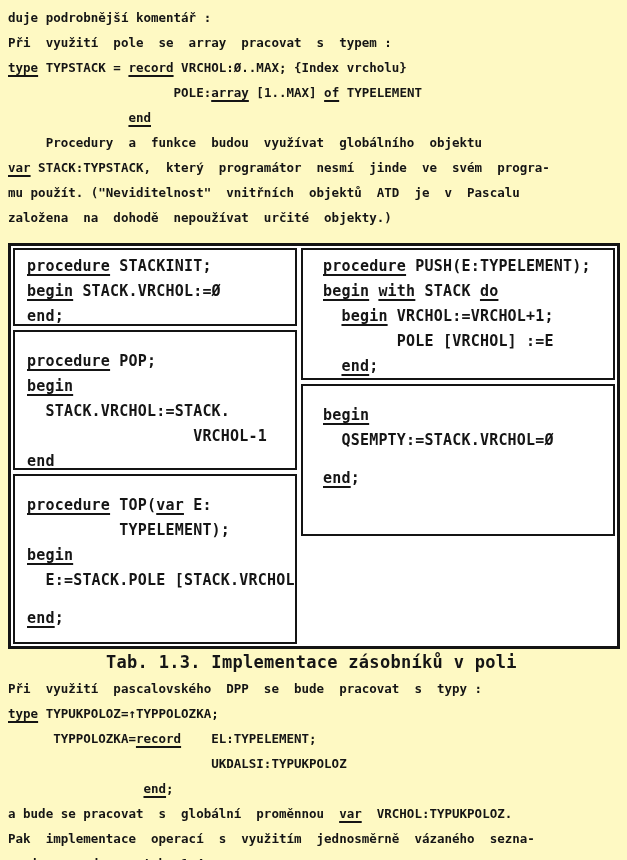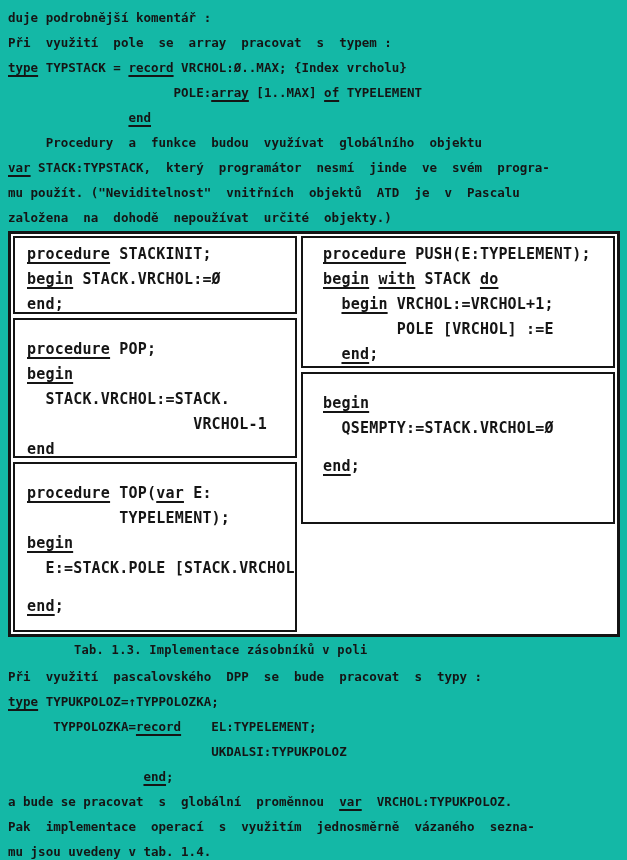--- a/index.html
+++ b/index.html
@@ -1,48 +1,48 @@
 <!DOCTYPE html>
 <html><head>
 <meta charset="utf-8">
 <style>
   html,body{margin:0;padding:0;background:#e8e8e4;}
   body{width:627px;height:860px;overflow:hidden;}
   .page{
     width:627px;height:860px;box-sizing:border-box;
-    background:#14b8a6;
+    background:#fef9c3;
     color:#151515;
     font-family:"DejaVu Sans Mono", monospace;
     font-weight:700;
     padding:5px 7px 0 8px;
   }
   .ln{white-space:pre;}
   .prose .ln{font-size:12.5px;line-height:25px;height:25px;}
   .u{text-decoration:underline;text-decoration-thickness:2px;text-underline-offset:3px;}
   
   .ttable{
     display:flex;align-items:stretch;
     border:3px solid #141414;
     height:406px;box-sizing:border-box;
-    margin:1px 0 2px 0;
+    margin:13px 0 2px 0;
     background:#ffffff;
   }
   .tcol{display:flex;flex-direction:column;box-sizing:border-box;}
   .tcol.left{width:288px;}
   .tcol.right{flex:1;}
   .cell{
     border:2px solid #141414;margin:2px;box-sizing:border-box;
     padding:4px 0 0 12px;font-size:15px;overflow:hidden;
   }
   .tcol.right .cell{padding-left:20px;}
   .cell .ln{line-height:25px;min-height:25px;letter-spacing:0.2px;}
   .cell .ln.blank{height:13px;min-height:13px;line-height:13px;}
   .hL1{height:78px;}  .hL2{height:140px;} .hL3{flex:1;}
   .hR1{height:132px;} .hR2{height:152px;} .hR3{flex:1;}
-  .caption{font-size:12px;line-height:22px;margin:2px 0 3px 66px;letter-spacing:0.3px;}
+  .caption{font-size:17px;line-height:22px;margin:2px 0 3px 98px;letter-spacing:0.3px;}
 </style>
 </head>
 <body>
 
 <div class="page">
 
   <div class="prose">
       <div class="ln">duje podrobnější komentář :</div>
       <div class="ln">Při  využití  pole  se  array  pracovat  s  typem :</div>
       <div class="ln"><span class="u">type</span> TYPSTACK = <span class="u">record</span> VRCHOL:Ø..MAX; {Index vrcholu}</div>

